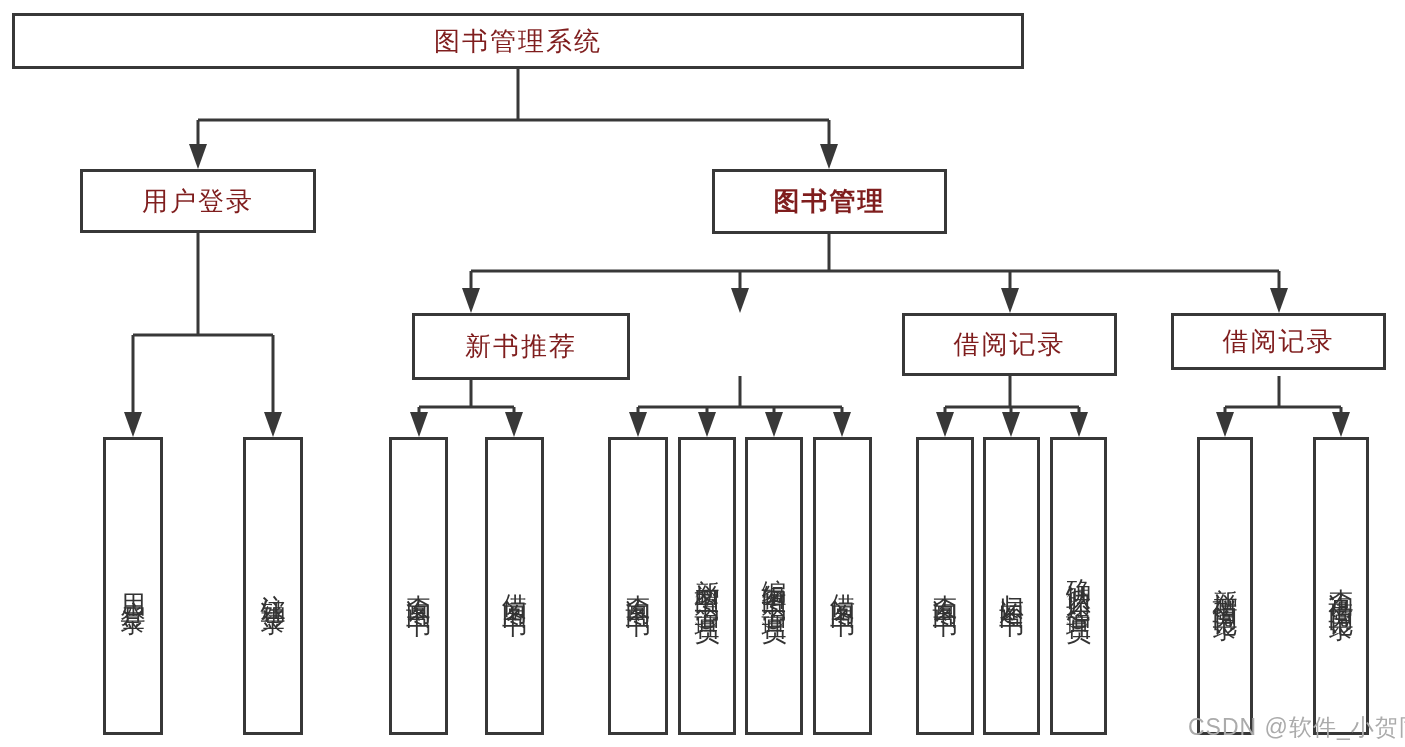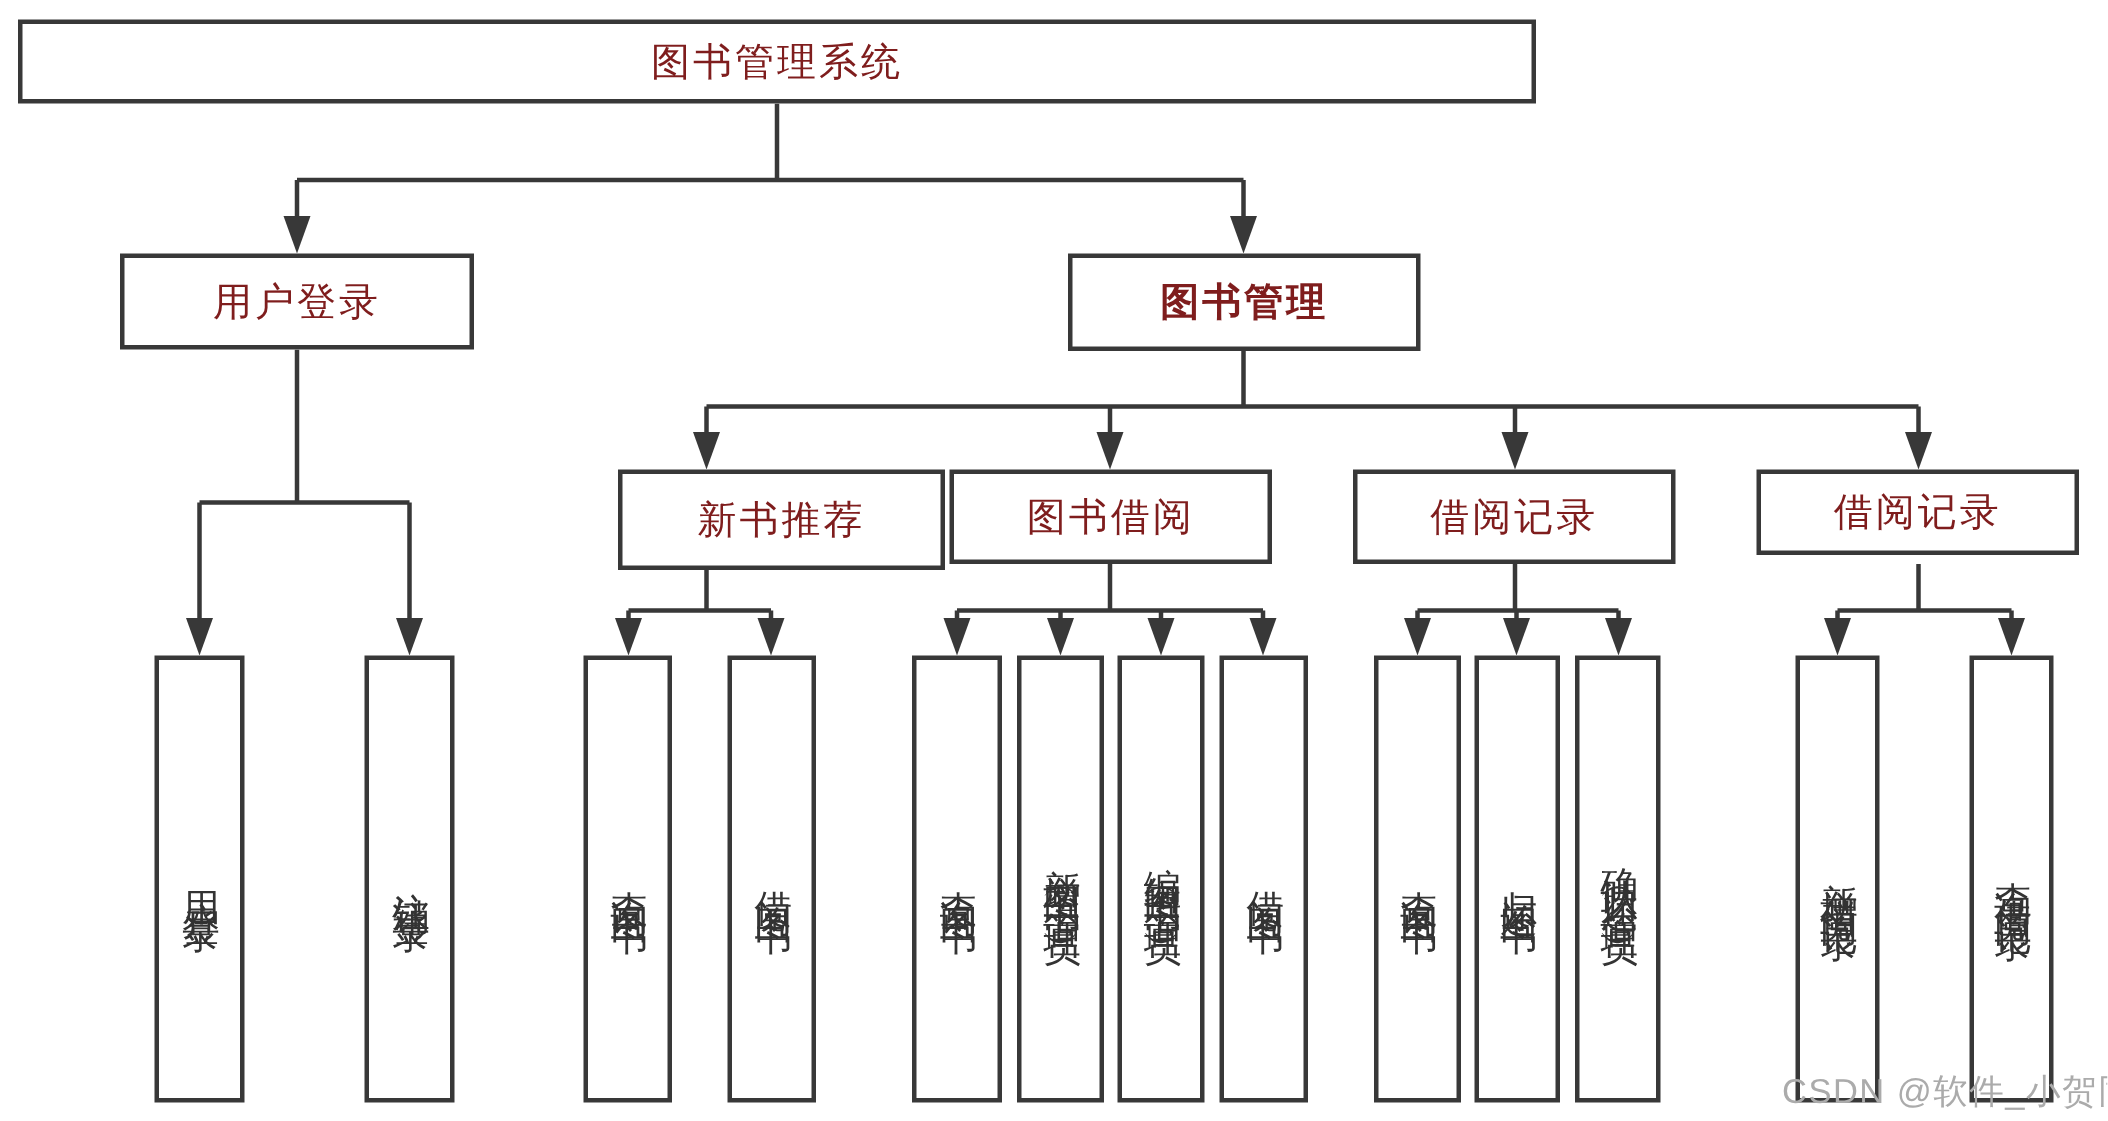--- a/index.html
+++ b/index.html
@@ -142,23 +142,20 @@
   <div class="box" style="left:80px; top:169px; width:236px; height:64px;">
     <span>用户登录</span>
   </div>
   <div class="box" style="left:712px; top:169px; width:235px; height:65px;font-weight:bold;">
     <span>图书管理</span>
   </div>
 
   <div class="box" style="left:376px; top:313px; width:218px; height:67px;margin-left:36px;">
     <span>新书推荐</span>
   </div>
-  <div class="box" style="left:633px; top:313px; width:215px; height:63px;">
-    <span>图书借阅</span>
-  </div>
   <div class="box" style="left:902px; top:313px; width:215px; height:63px;">
     <span>借阅记录</span>
   </div>
   <div class="box" style="left:1171px; top:313px; width:215px; height:57px;">
     <span>借阅记录</span>
   </div>
 
   <div class="vbox" style="left:103px; top:437px; width:60px; height:298px;">
     <span class="vlabel">用户登录</span>
   </div>

